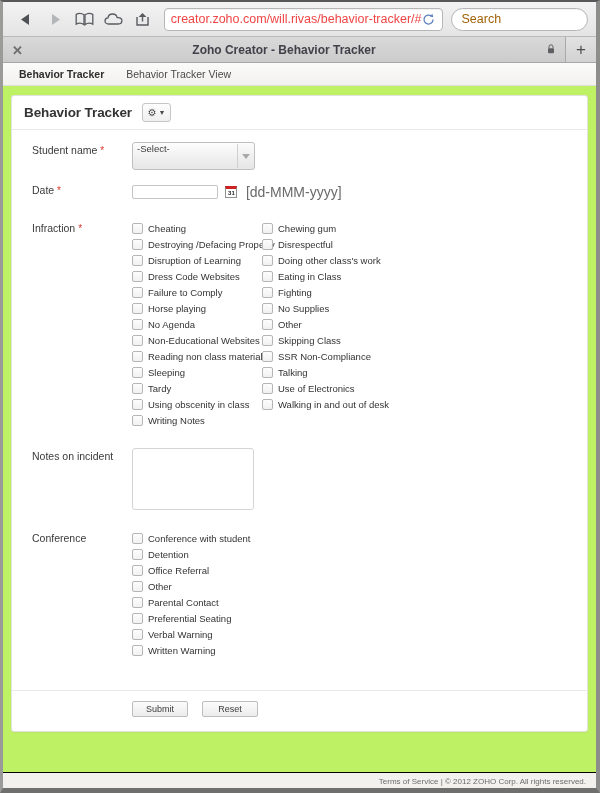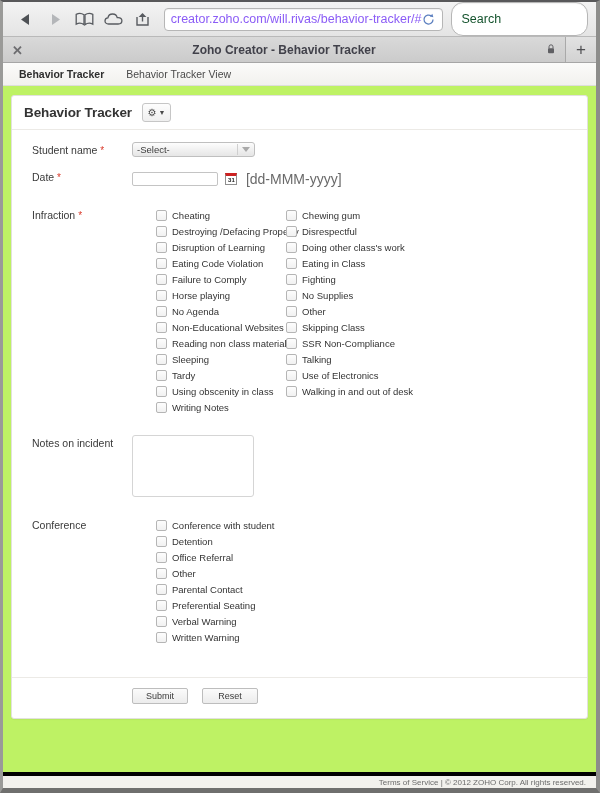--- a/index.html
+++ b/index.html
@@ -57,44 +57,44 @@
     height: 23px;
     margin-left: 6px;
     background: #fff;
     border: 1px solid #b6b6b6;
     border-radius: 4px;
     display: flex;
     align-items: center;
     padding: 0 6px;
     box-sizing: border-box;
     font-size: 12.5px;
-    color: #8b5cf6;
+    color: #ef4444;
     position: relative;
     box-shadow: inset 0 1px 1px rgba(0,0,0,.06);
   }
   .urlbar .url-text { flex:1; white-space: nowrap; overflow: hidden; }
   .reload {
     width: 14px; height: 14px;
     color:#5b7fbf;
     display:flex; align-items:center; justify-content:center;
     flex: 0 0 auto;
   }
   .searchbar {
     width: 140px;
-    height: 34px;
+    height: 23px;
     margin-left: 8px;
     background: #fff;
     border: 1px solid #b6b6b6;
     border-radius: 12px;
     display: flex;
     align-items: center;
     padding: 0 10px;
     box-sizing: border-box;
     font-size: 12.5px;
-    color: #14532d;
+    color: #a16207;
     box-shadow: inset 0 1px 1px rgba(0,0,0,.05);
   }
 
   
   .tabbar {
     position: relative;
     height: 25px;
     background: linear-gradient(to bottom, #d4d4d4 0%, #c2c2c2 100%);
     border-bottom: 1px solid #a6a6a6;
     display: flex;
@@ -207,26 +207,25 @@
     font-size: 10.5px;
     color: #3a3a3a;
     padding-top: 2px;
   }
   .req { color: #d93a2b; font-size: 10px; }
   .fctl { flex: 1; }
 
   
   .sel {
     width: 123px;
-    height: 15px;
+    height: 28px;
     border: 1px solid #bfbfbf;
     border-radius: 3px;
     background: linear-gradient(to bottom,#fdfdfd 0%,#f0f0f0 55%,#e6e6e6 100%);
     display: flex;
-    align-items: center;
     font-size: 9.5px;
     color: #3b3b3b;
     padding-left: 4px;
     box-sizing: border-box;
     position: relative;
   }
   .sel .arrowbox {
     position: absolute;
     right: 1px; top: 1px; bottom: 1px;
     width: 15px;
@@ -277,21 +276,20 @@
   }
 
   
   .cbgrid { display: flex; }
   .cbcol { width: 118px; }
   .cbcol.wide { width: 130px; }
   .cbrow {
     display: flex;
     align-items: center;
     height: 16px;
-    margin-left: 24px;
   }
   .cbox {
     width: 9px; height: 9px;
     border: 1px solid #b5b5b5;
     border-radius: 2px;
     background: linear-gradient(to bottom,#fdfdfd,#f1f1f1);
     flex: 0 0 auto;
     margin-right: 5px;
   }
   .cblabel {
@@ -332,21 +330,21 @@
     font-size: 9px;
     color: #3b3b3b;
     display: flex; align-items: center; justify-content: center;
   }
 
   .footer {
     position: absolute;
     left: 0; right: 0; bottom: 0;
     height: 17px;
     background: #f2f1ed;
-    border-top: 4px solid #000000;
+    border-top: 1px solid #000000;
     display: flex;
     align-items: center;
     justify-content: flex-end;
     padding-right: 10px;
     box-sizing: border-box;
     font-size: 8px;
     color: #6c6c6c;
   }
 </style>
 </head>
@@ -478,21 +476,21 @@
                   <div class="cbrow">
                     <span class="cbox"></span>
                     <span class="cblabel">Destroying /Defacing Property</span>
                   </div>
                   <div class="cbrow">
                     <span class="cbox"></span>
                     <span class="cblabel">Disruption of Learning</span>
                   </div>
                   <div class="cbrow">
                     <span class="cbox"></span>
-                    <span class="cblabel">Eating Code Violation</span>
+                    <span class="cblabel">Dress Code Websites</span>
                   </div>
                   <div class="cbrow">
                     <span class="cbox"></span>
                     <span class="cblabel">Failure to Comply</span>
                   </div>
                   <div class="cbrow">
                     <span class="cbox"></span>
                     <span class="cblabel">Horse playing</span>
                   </div>
                   <div class="cbrow">

